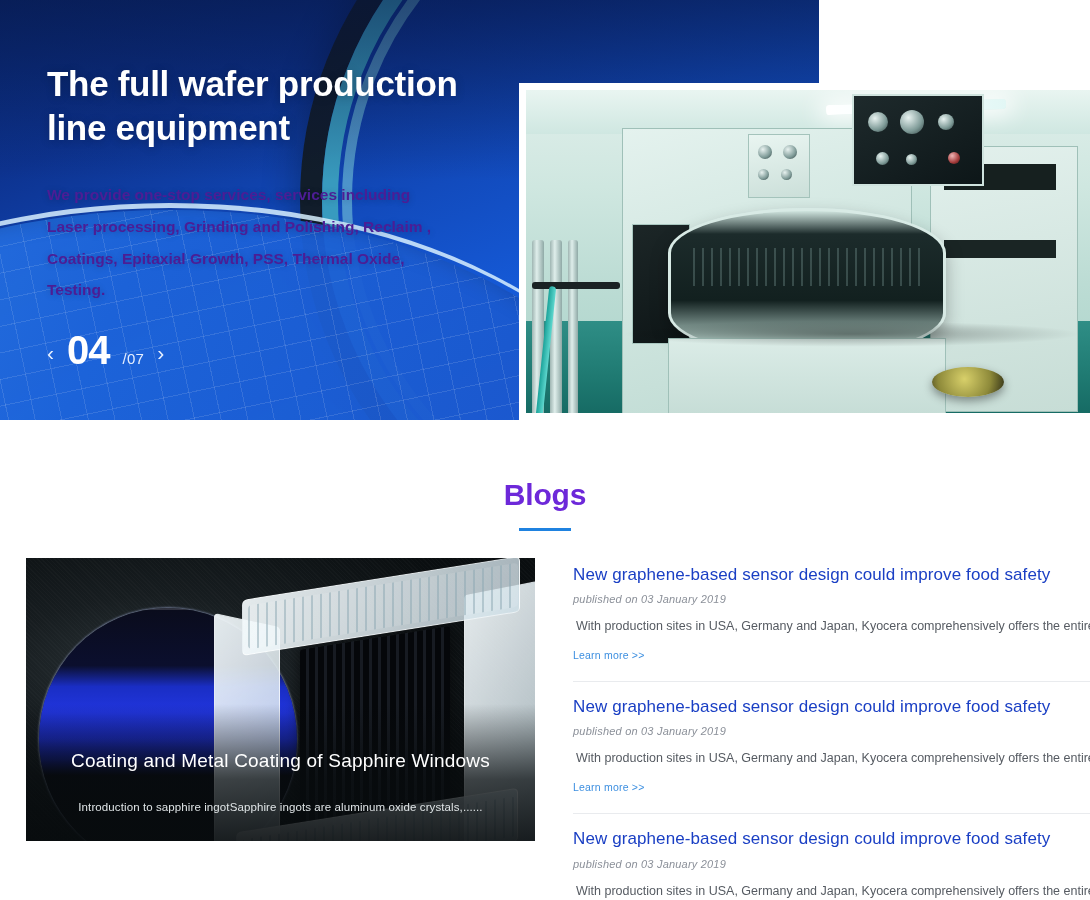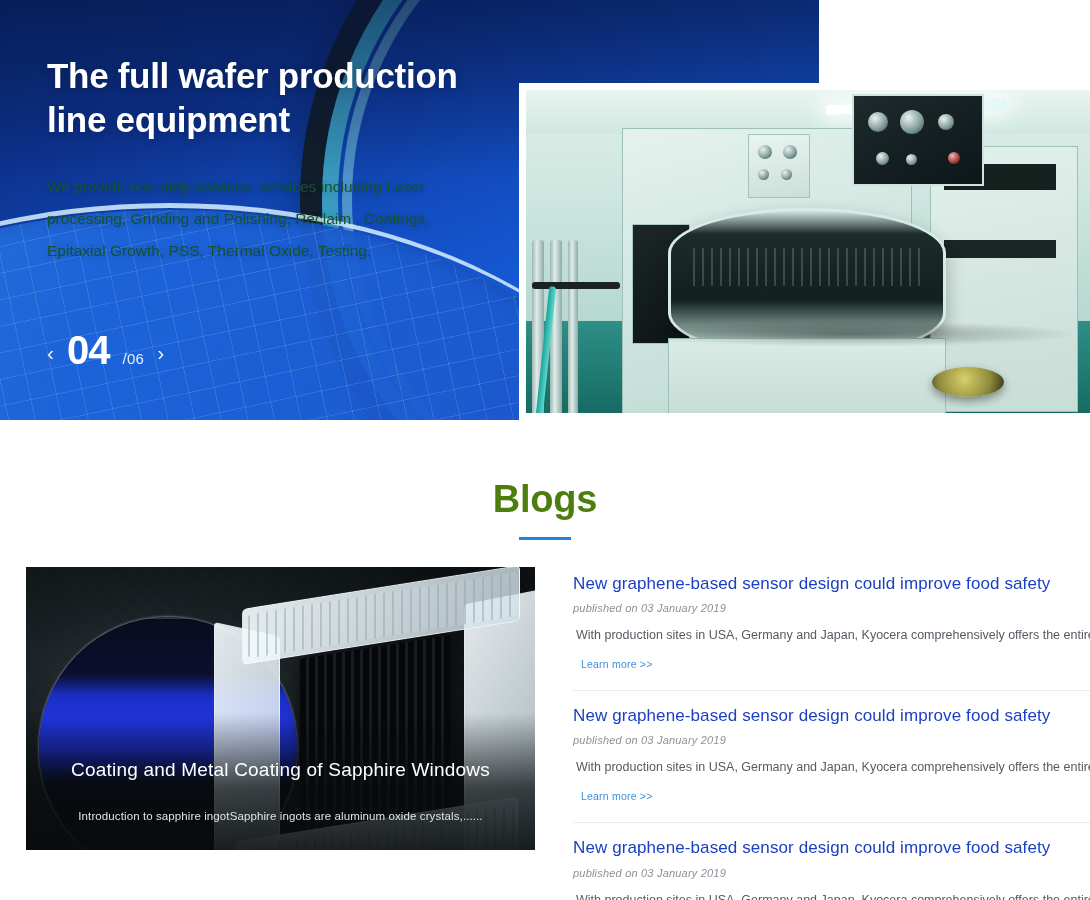--- a/index.html
+++ b/index.html
@@ -84,38 +84,38 @@
     border-radius:50%;
     border-top:5px solid rgba(215,240,255,.85);
     border-left:3px solid rgba(190,225,255,.45);
   }
   .hero-darktop {
     position:absolute; left:0; top:0; width:819px; height:180px;
     background:linear-gradient(180deg, rgba(6,20,62,.55) 0%, rgba(6,20,62,0) 100%);
   }
   .hero-content {
     position:absolute;
-    left:47px; top:54px;
+    left:47px; top:62px;
     width:420px;
     z-index:6;
   }
   .hero-title {
     color:#ffffff;
     font-size:35px;
     line-height:1.26;
     font-weight:700;
     letter-spacing:-.3px;
     text-shadow:0 1px 10px rgba(0,0,0,.22);
   }
   .hero-desc {
     margin-top:29px;
-    color:#14532d;
+    color:#4c1d95;
     font-size:15.5px;
     line-height:2.05;
-    font-weight:400;
+    font-weight:700;
     text-shadow:0 1px 7px rgba(0,0,0,.2);
     width:400px;
   }
   .slider-nav {
     position:absolute;
     left:47px; top:330px;
     display:flex;
     align-items:baseline;
     gap:13px;
     z-index:7;
@@ -238,21 +238,21 @@
   }
   .shadow-strip {
     position:absolute; left:96px; bottom:66px; width:460px; height:26px;
     background:radial-gradient(ellipse at center, rgba(0,0,0,.35), rgba(0,0,0,0) 70%);
   }
 
   
   .blogs-section { position:relative; width:1090px; background:#fff; }
   .blogs-title-wrap { text-align:center; padding-top:58px; }
   .blogs-title {
-    font-size:38px; font-weight:700; color:#4d7c0f; letter-spacing:-.2px;
+    font-size:30px; font-weight:700; color:#6d28d9; letter-spacing:-.2px;
   }
   .blogs-underline {
     width:52px; height:3px; background:#1f82e0; margin:16px auto 0;
   }
   .blogs-body {
     position:relative;
     margin-top:27px;
     padding:0 0 0 0;
     display:flex;
     gap:0;
@@ -357,21 +357,21 @@
   .bi-date {
     margin-top:7px; font-size:11px; font-style:italic; color:#8b9099; letter-spacing:.2px;
   }
   .bi-desc {
     margin-top:12px; font-size:12.5px; color:#565b62; line-height:1.45;
     white-space:nowrap; overflow:hidden; text-overflow:clip;
     padding-left:3px;
   }
   .bi-more {
     display:inline-block; margin-top:14px;
-    font-size:10.5px; color:#3d8fe0; cursor:pointer; letter-spacing:.2px;margin-left:8px;
+    font-size:10.5px; color:#3d8fe0; cursor:pointer; letter-spacing:.2px;
   }
 </style>
 </head>
 <body>
 
 <section class="hero">
 
   <div class="hero-bg">
     <div class="ring-dark"></div>
     <div class="ring-teal"></div>
@@ -382,21 +382,21 @@
   </div>
 
   <div class="hero-content">
     <h1 class="hero-title">The full wafer production line equipment</h1>
     <p class="hero-desc">We provide one-stop services, services including Laser processing, Grinding and Polishing, Reclaim , Coatings, Epitaxial Growth, PSS, Thermal Oxide, Testing.</p>
   </div>
 
   <div class="slider-nav">
     <span class="chev">‹</span>
     <span class="slide-cur">04</span>
-    <span class="slide-tot">/06</span>
+    <span class="slide-tot">/07</span>
     <span class="chev">›</span>
   </div>
 
   <div class="hero-photo">
     <div class="photo-inner">
       <div class="cr-wall"></div>
       <div class="cr-ceil"></div>
       <div class="tube-light"></div>
       <div class="cr-floor"></div>
 

